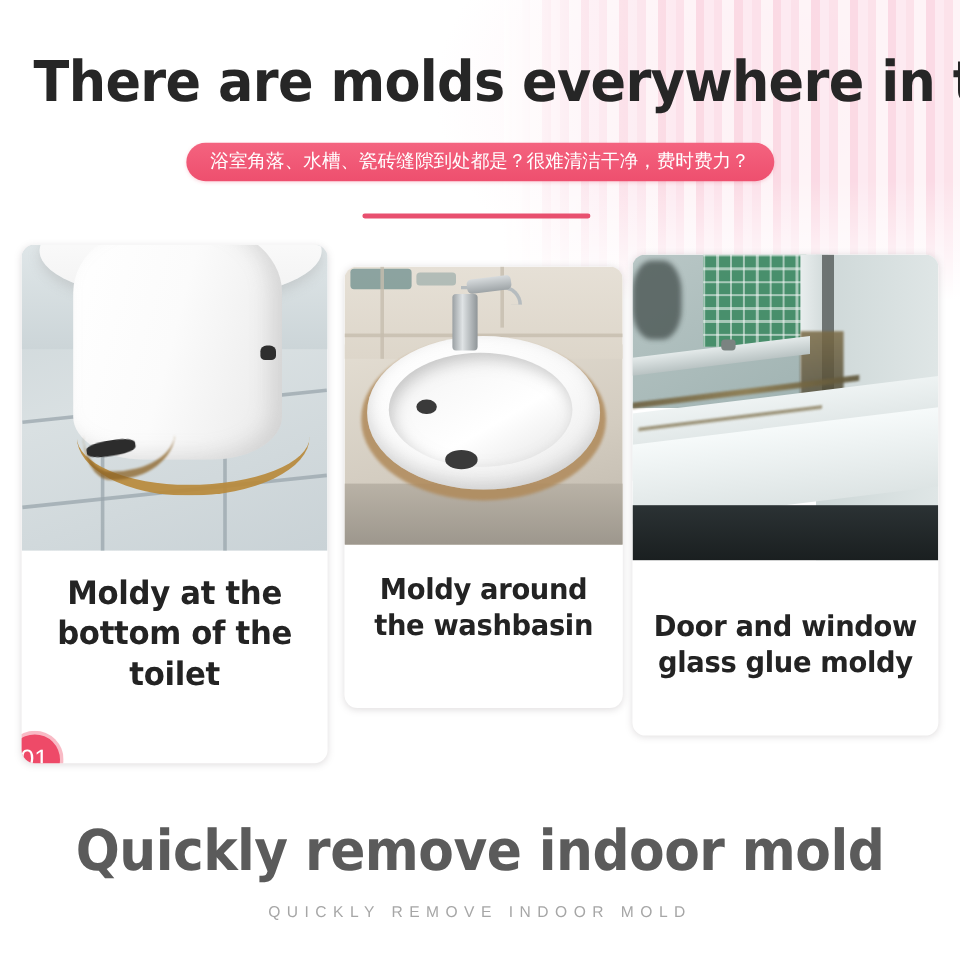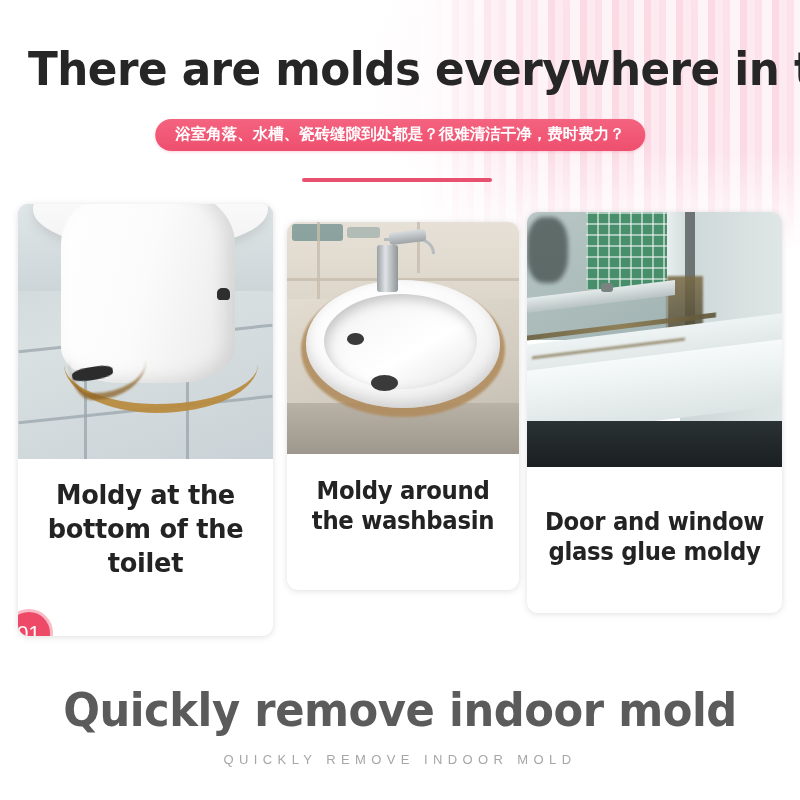--- a/index.html
+++ b/index.html
@@ -65,21 +65,21 @@
 
   
   .pill {
     position:absolute;
     left:50%; top:119px;
     transform:translateX(-50%);
     background:linear-gradient(to bottom,#f4637f,#ee4f6e);
     color:#ffffff;
     font-size:15.5px;
     line-height:15px;
-    font-weight:700;
+    font-weight:400;
     padding:8px 20px 9px;
     border-radius:16px;
     white-space:nowrap;
     font-family:"DejaVu Sans", sans-serif;
     box-shadow:0 1px 3px rgba(236,90,120,.25);
   }
 
   .rule {
     position:absolute;
     left:302px; top:178px;

